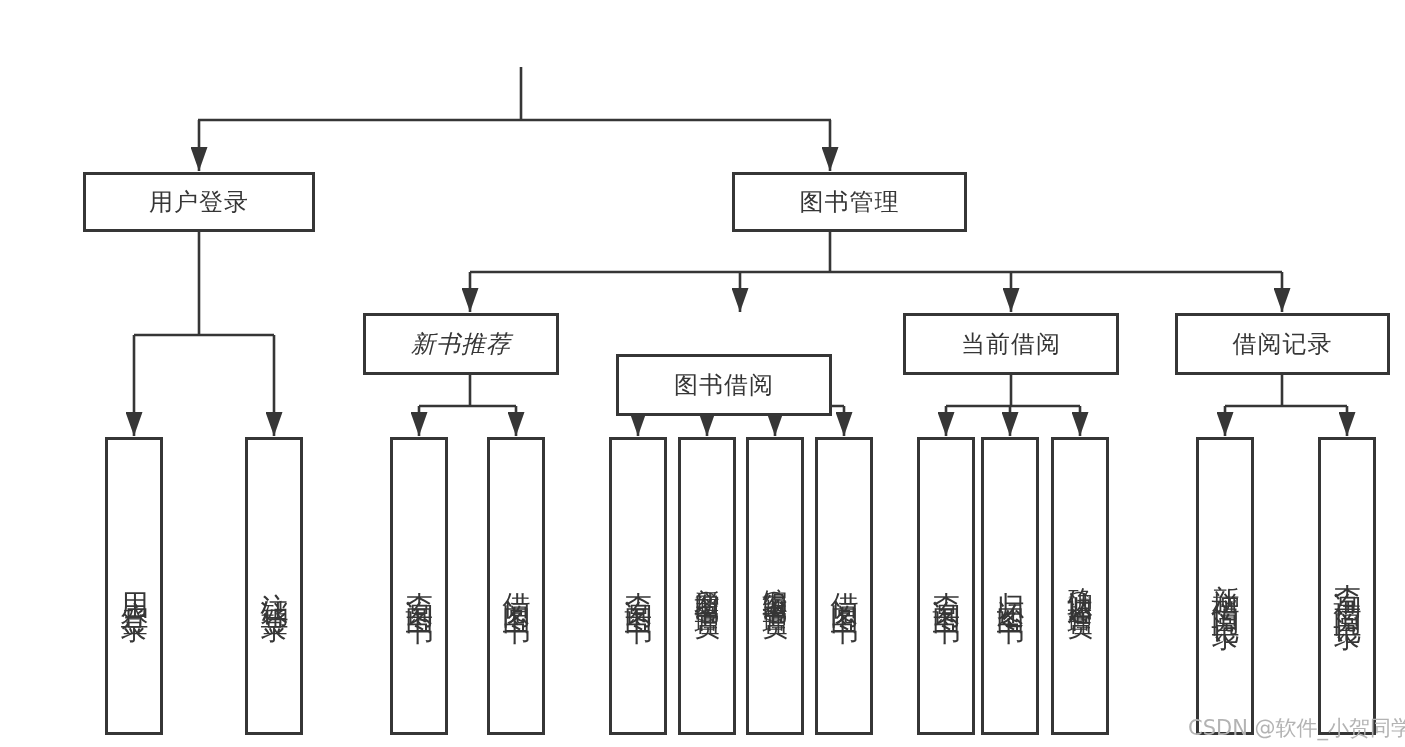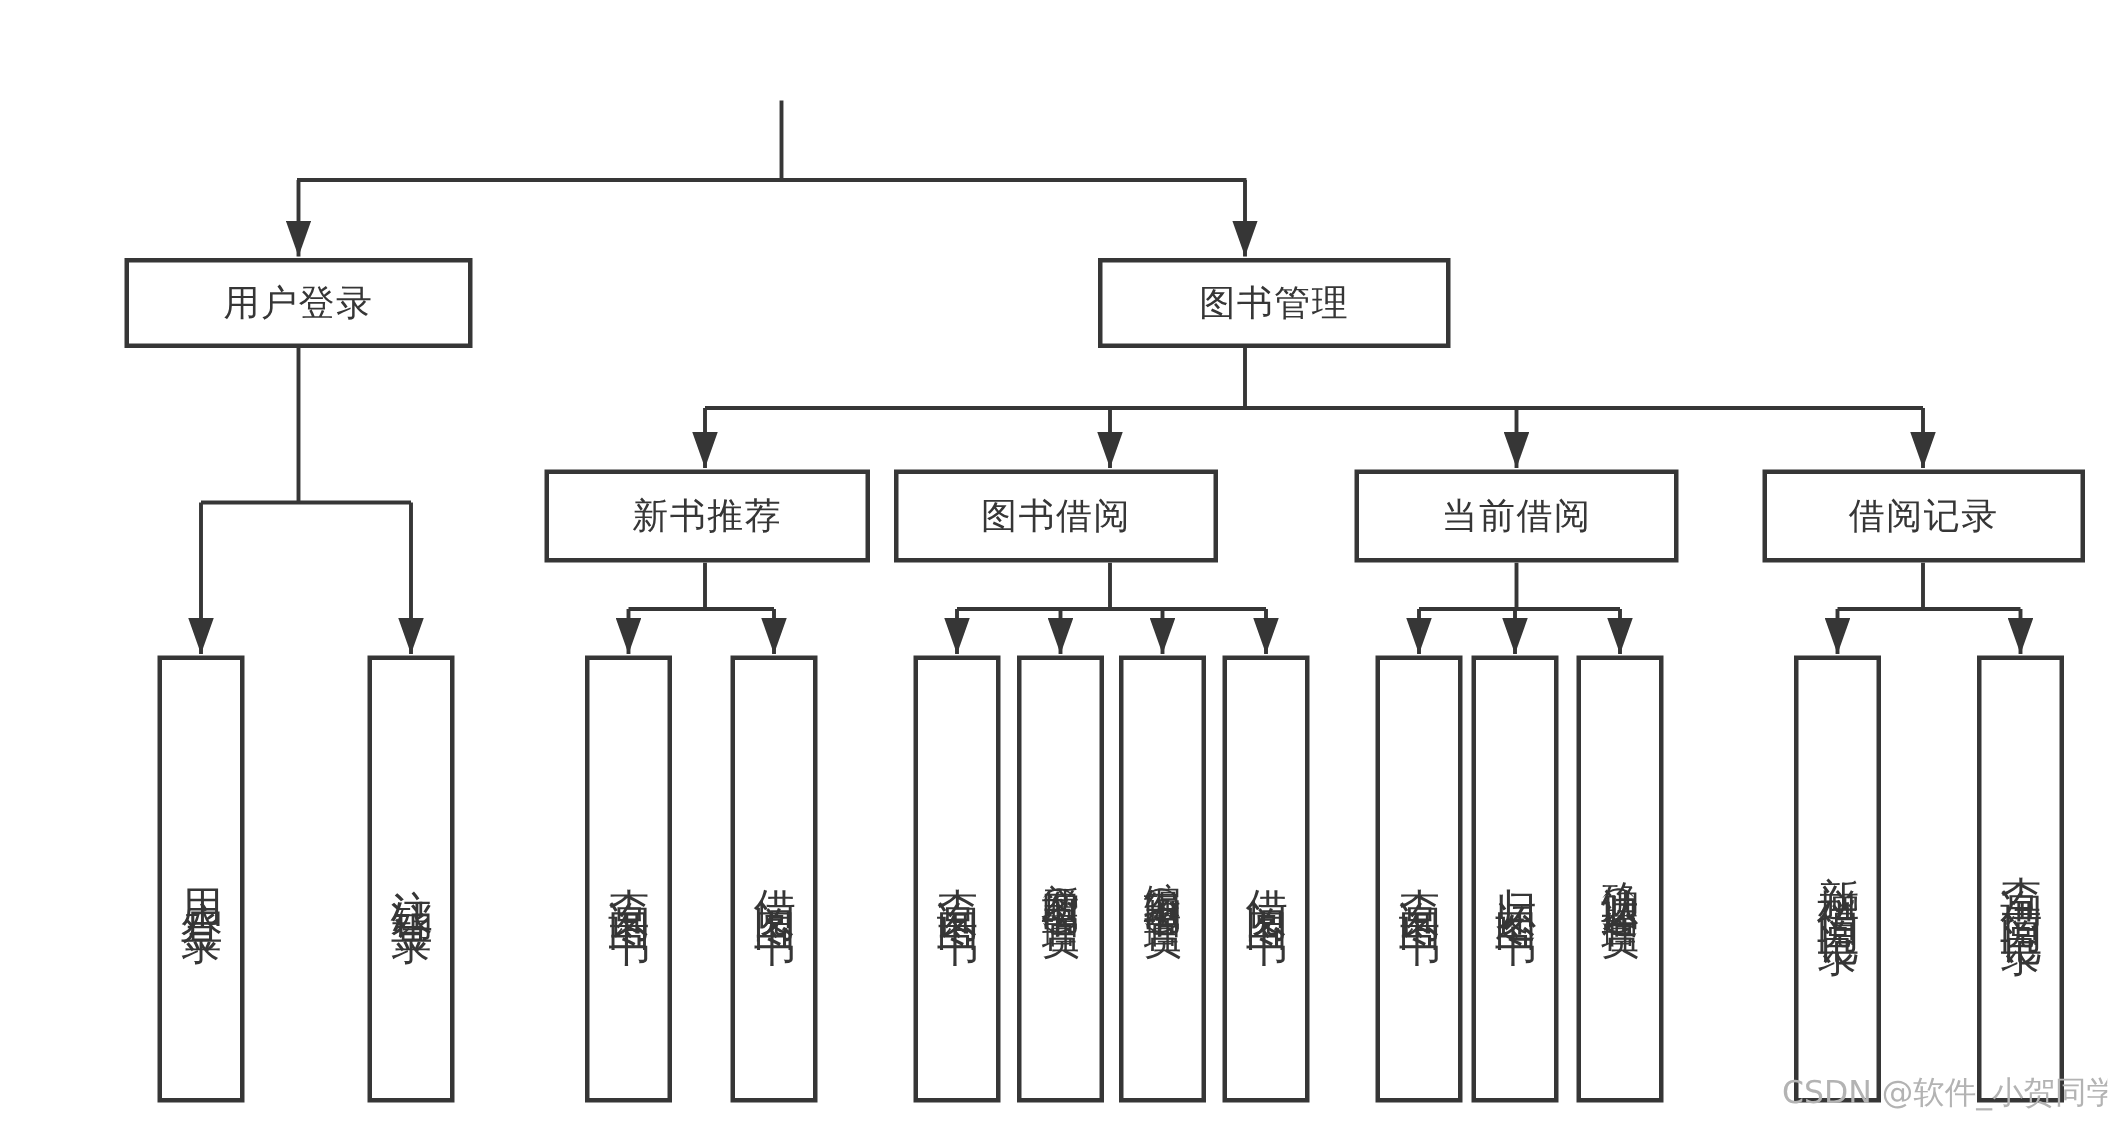--- a/index.html
+++ b/index.html
@@ -20,22 +20,22 @@
     display:flex;
     align-items:center;
     justify-content:center;
     z-index:2;
   }
   .hlabel { font-size:24px; letter-spacing:1px; white-space:nowrap; }
   .root  { left:21px;  top:14px;  width:1001px; height:53px; }
   .l2a   { left:83px;  top:172px; width:232px;  height:60px; }
   .l2b   { left:712px; top:172px; width:235px;  height:60px;margin-left:20px; }
   .l3    { top:313px;  height:62px; }
-  .l3a   { left:363px;  width:217px; }
-  .l3b   { left:596px;  width:216px; }
+  .l3a   { left:363px;  width:196px;font-style:italic; }
+  .l3b   { left:616px;  width:216px;margin-top:41px; }
   .l3c   { left:903px;  width:216px; }
   .l3d   { left:1175px; width:215px; }
   .leaf  { top:437px; height:298px; width:58px; }
   .vtext {
     writing-mode:vertical-rl;
     text-orientation:mixed;
     font-size:28px;
     letter-spacing:8px;
     white-space:nowrap;
   }

